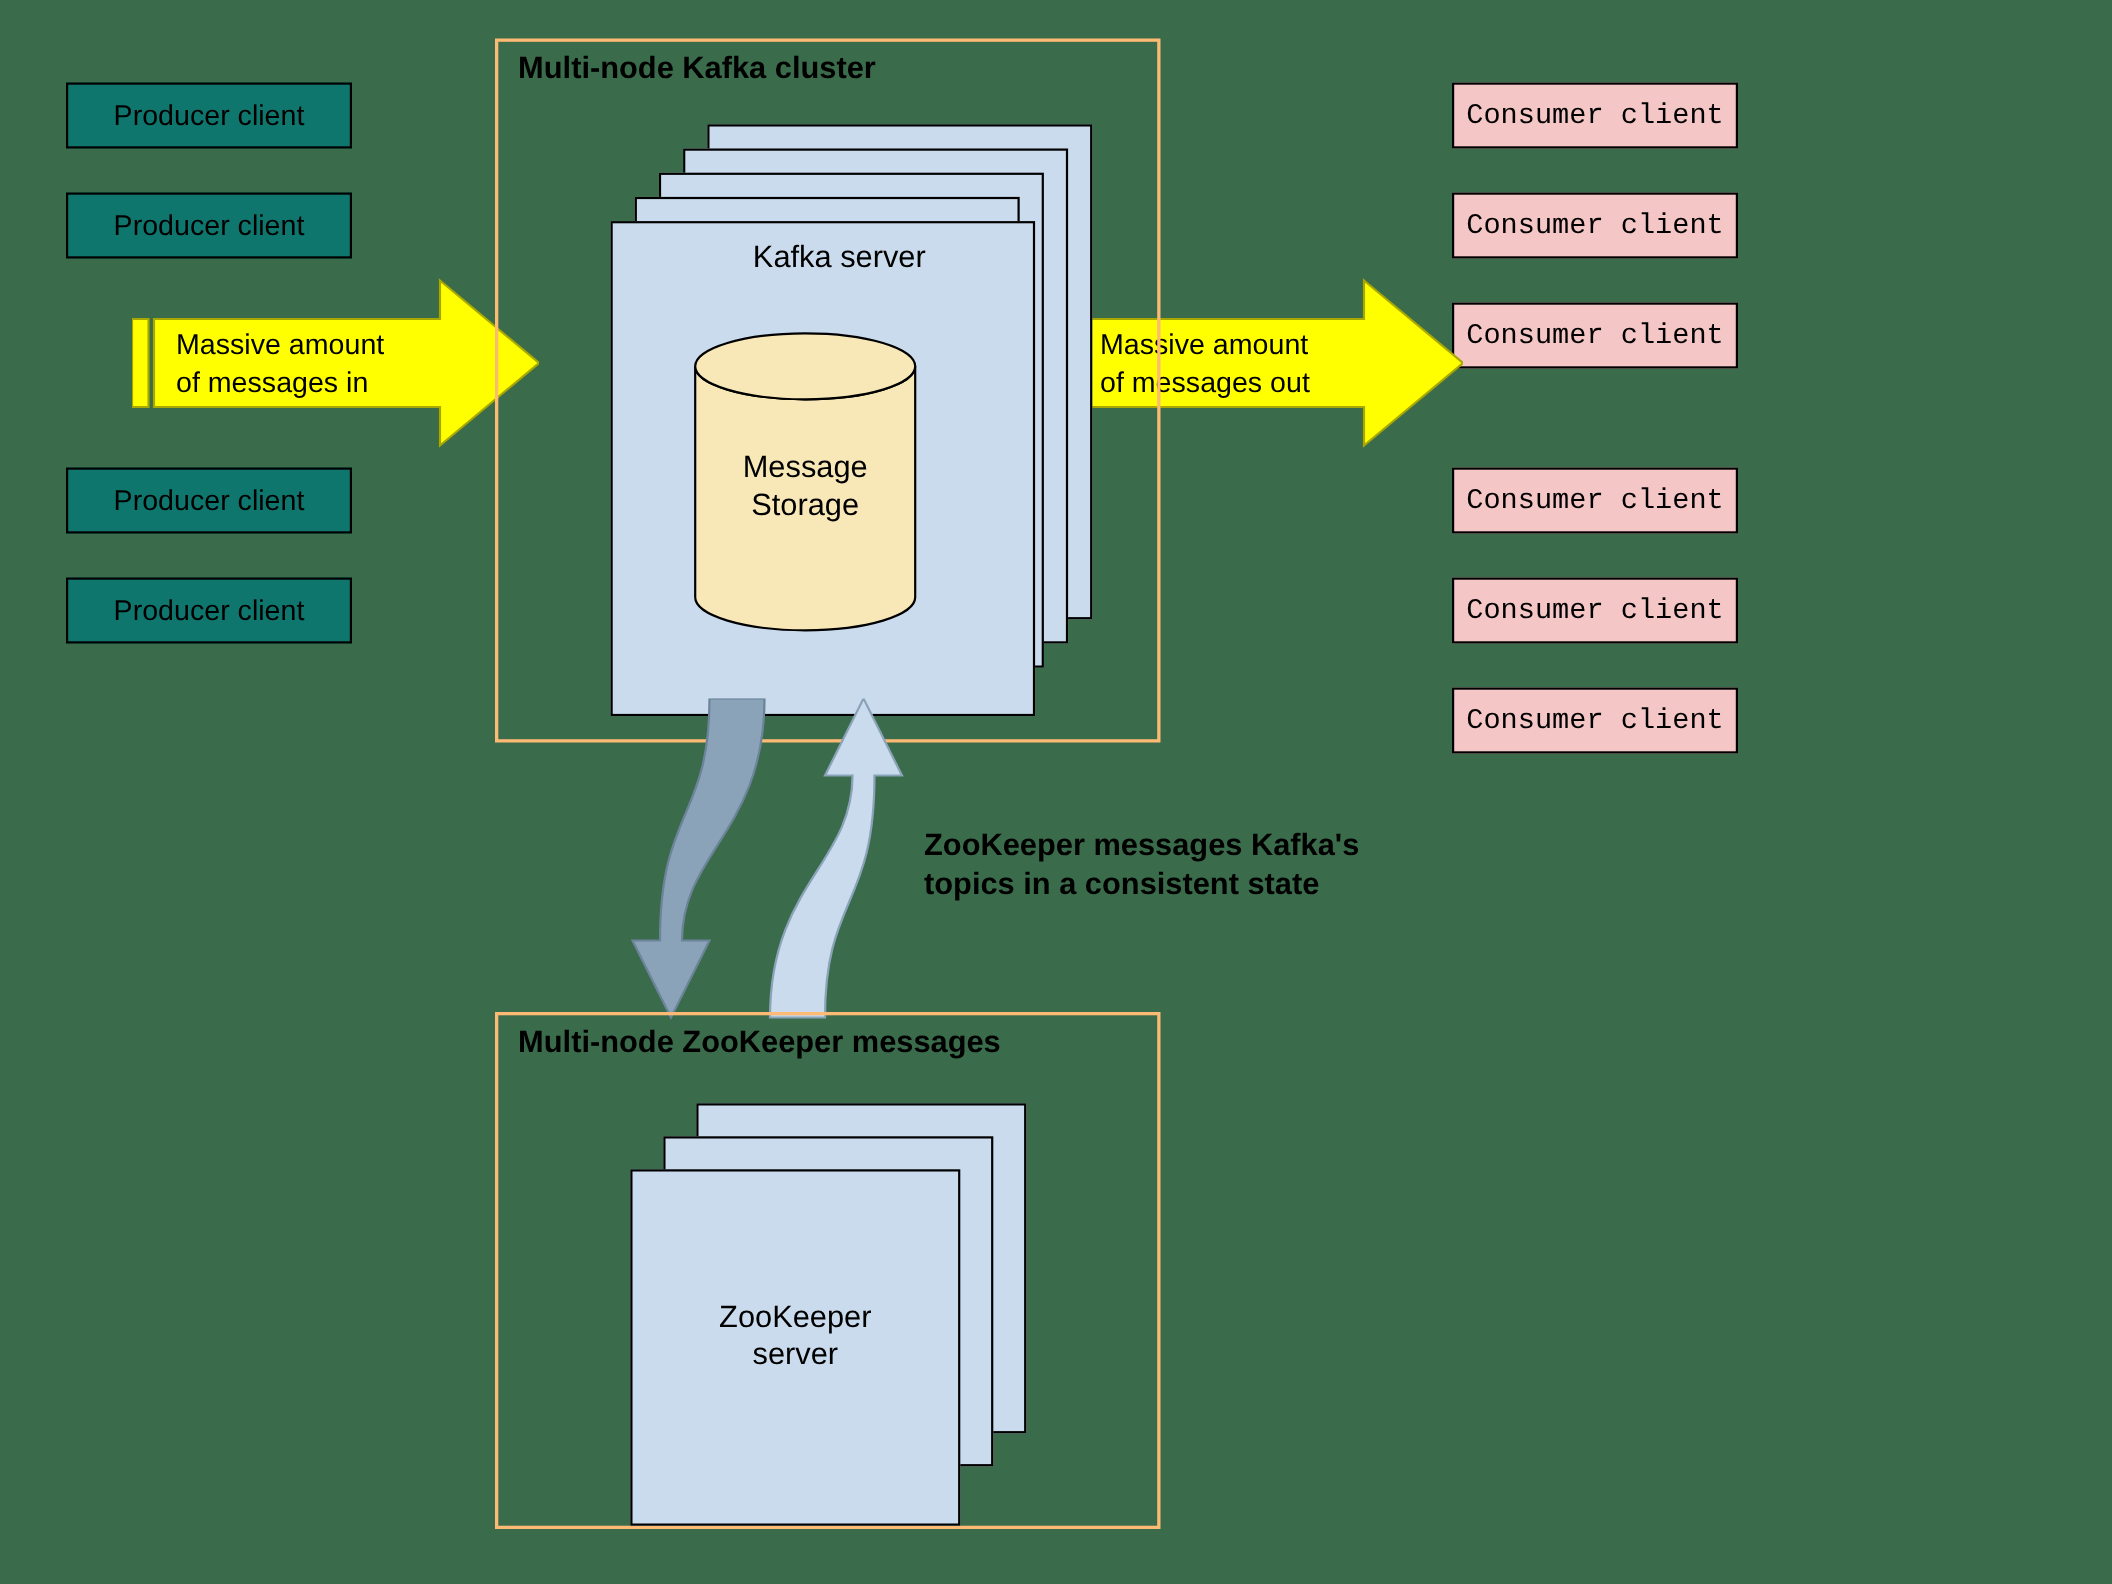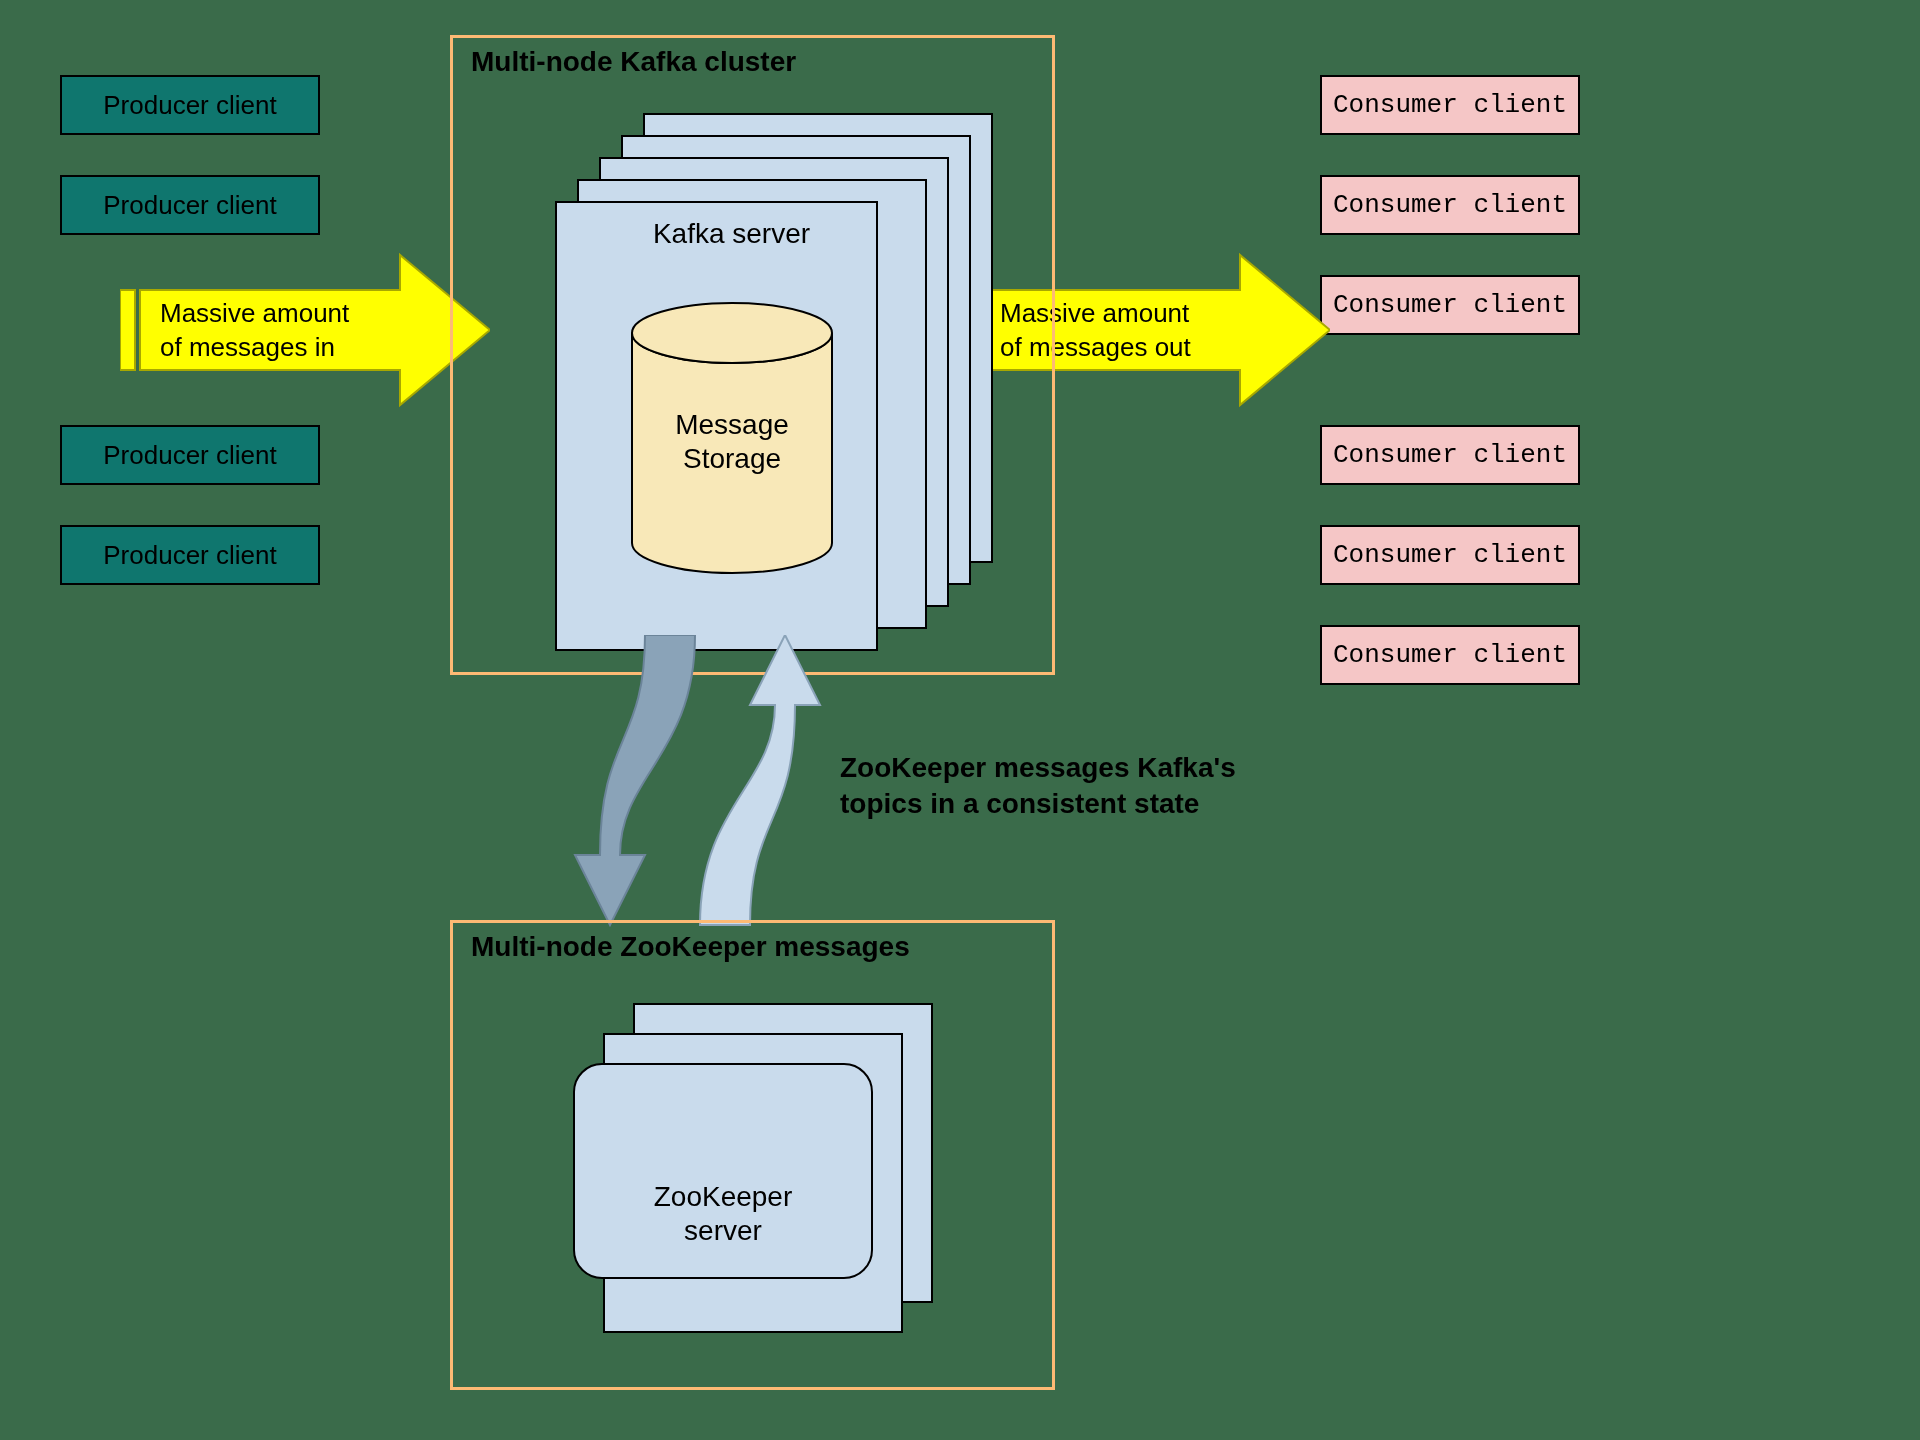--- a/index.html
+++ b/index.html
@@ -127,21 +127,21 @@
 </div>
 
 <div class="cluster-box" style="top:35px; left:450px; width:605px; height:640px;">
   <div class="cluster-title">Multi-node Kafka cluster</div>
 
   <div class="stacked-container" style="top:75px; left:100px; width:440px; height:540px;">
     <div class="stack-layer" style="top:0; left:90px; width:350px; height:450px;"></div>
     <div class="stack-layer" style="top:22px; left:68px; width:350px; height:450px;"></div>
     <div class="stack-layer" style="top:44px; left:46px; width:350px; height:450px;"></div>
     <div class="stack-layer" style="top:66px; left:24px; width:350px; height:450px;"></div>
-    <div class="server-front" style="top:88px; left:2px; width:323px; height:450px;padding-left:30px;">
+    <div class="server-front" style="top:88px; left:2px; width:386px; height:450px;padding-left:30px;">
       <div class="server-label">Kafka server</div>
 
       <div class="cylinder" style="top:95px; left:65px; width:220px; height:280px;">
         <svg width="220" height="280" viewBox="0 0 220 280">
           <path d="M 10,35 L 10,245 A 100 30 0 0 0 210 245 L 210,35 A 100 30 0 0 1 10 35 Z" fill="#f8e8b8" stroke="#000" stroke-width="2"></path>
           <ellipse cx="110" cy="35" rx="100" ry="30" fill="#f8e8b8" stroke="#000" stroke-width="2"></ellipse>
         </svg>
         <div style="position:absolute; top:110px; width:100%; text-align:center; font-size:28px; line-height:1.2;">
           <span>Message</span><br><span>Storage</span>
         </div>
@@ -162,19 +162,19 @@
 <div class="zk-annotation" style="top:750px; left:840px;">
   <span>ZooKeeper messages Kafka's</span><br><span>topics in a consistent state</span>
 </div>
 
 <div class="cluster-box" style="top:920px; left:450px; width:605px; height:470px;">
   <div class="cluster-title">Multi-node ZooKeeper messages</div>
 
   <div class="stacked-container" style="top:80px; left:120px; width:380px; height:370px;">
     <div class="stack-layer" style="top:0; left:60px; width:300px; height:300px;"></div>
     <div class="stack-layer" style="top:30px; left:30px; width:300px; height:300px;"></div>
-    <div class="server-front" style="top:60px; left:0; width:300px; height:216px;border-radius:29px;">
+    <div class="server-front" style="top:60px; left:0; width:300px; height:324px;">
       <div style="position:absolute; top:115px; width:100%; text-align:center; font-size:28px; line-height:1.2;">
         <span>ZooKeeper</span><br><span>server</span>
       </div>
     </div>
   </div>
 </div>
 
 </body></html>

